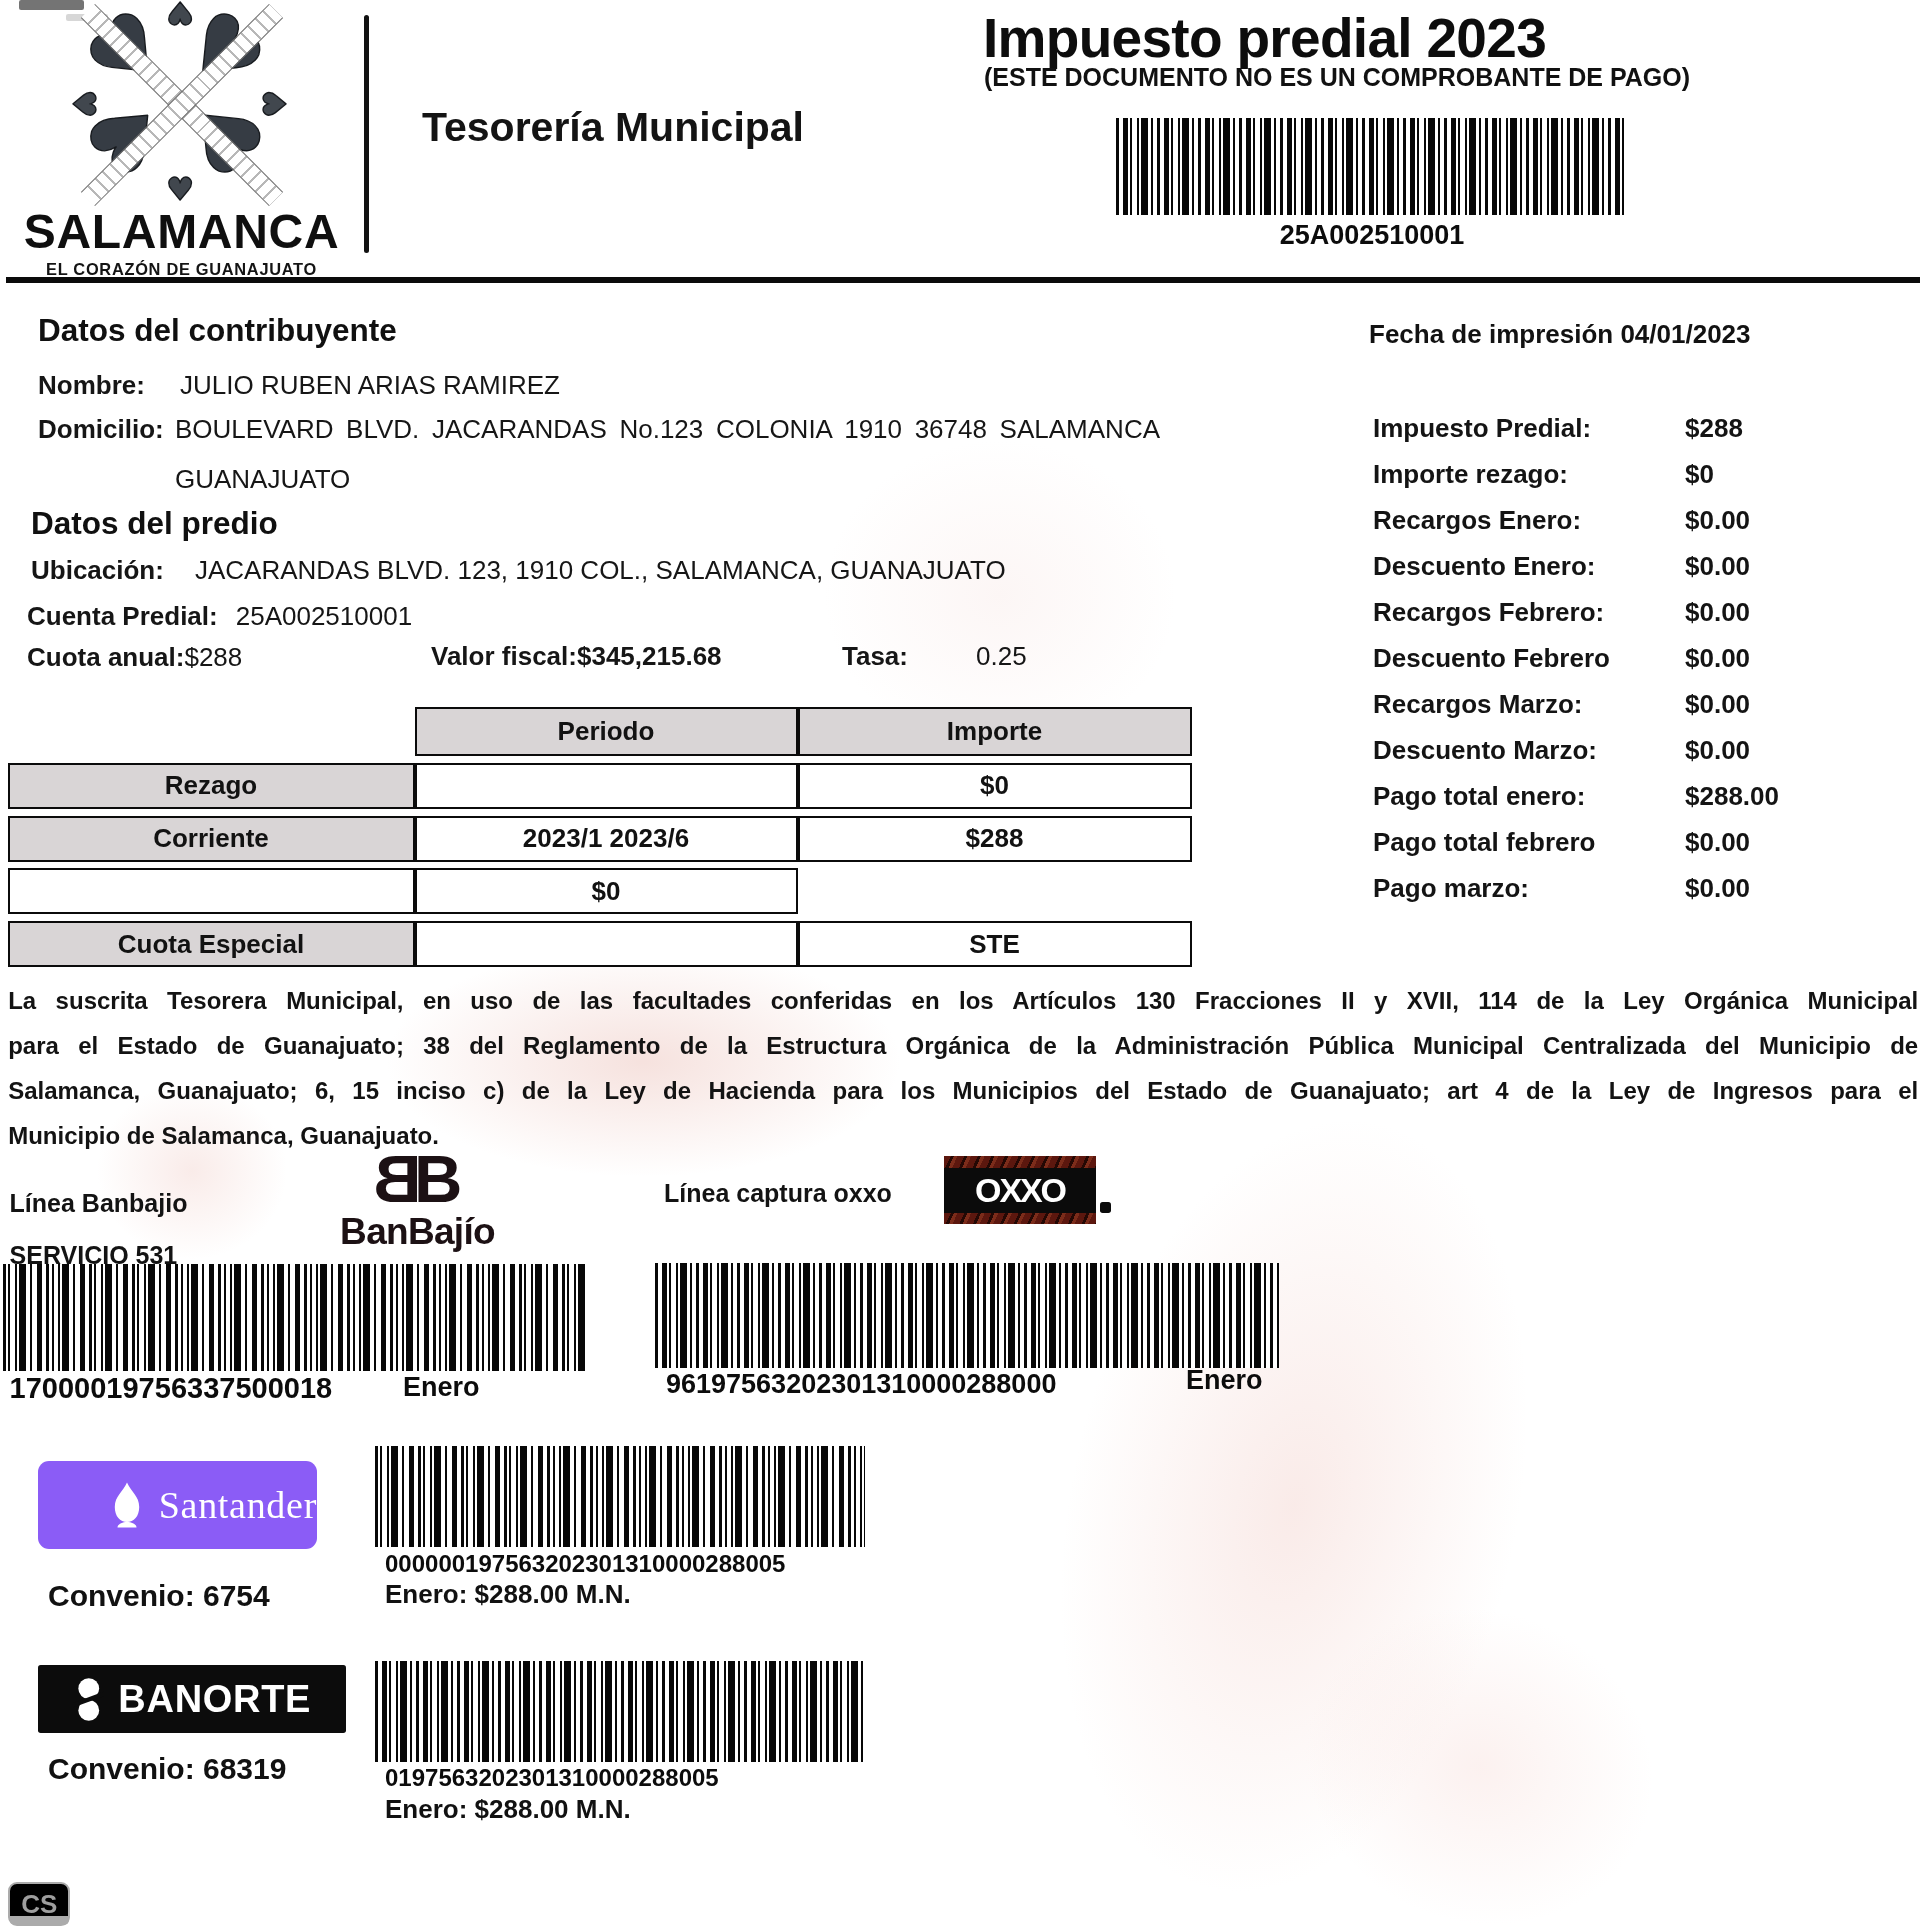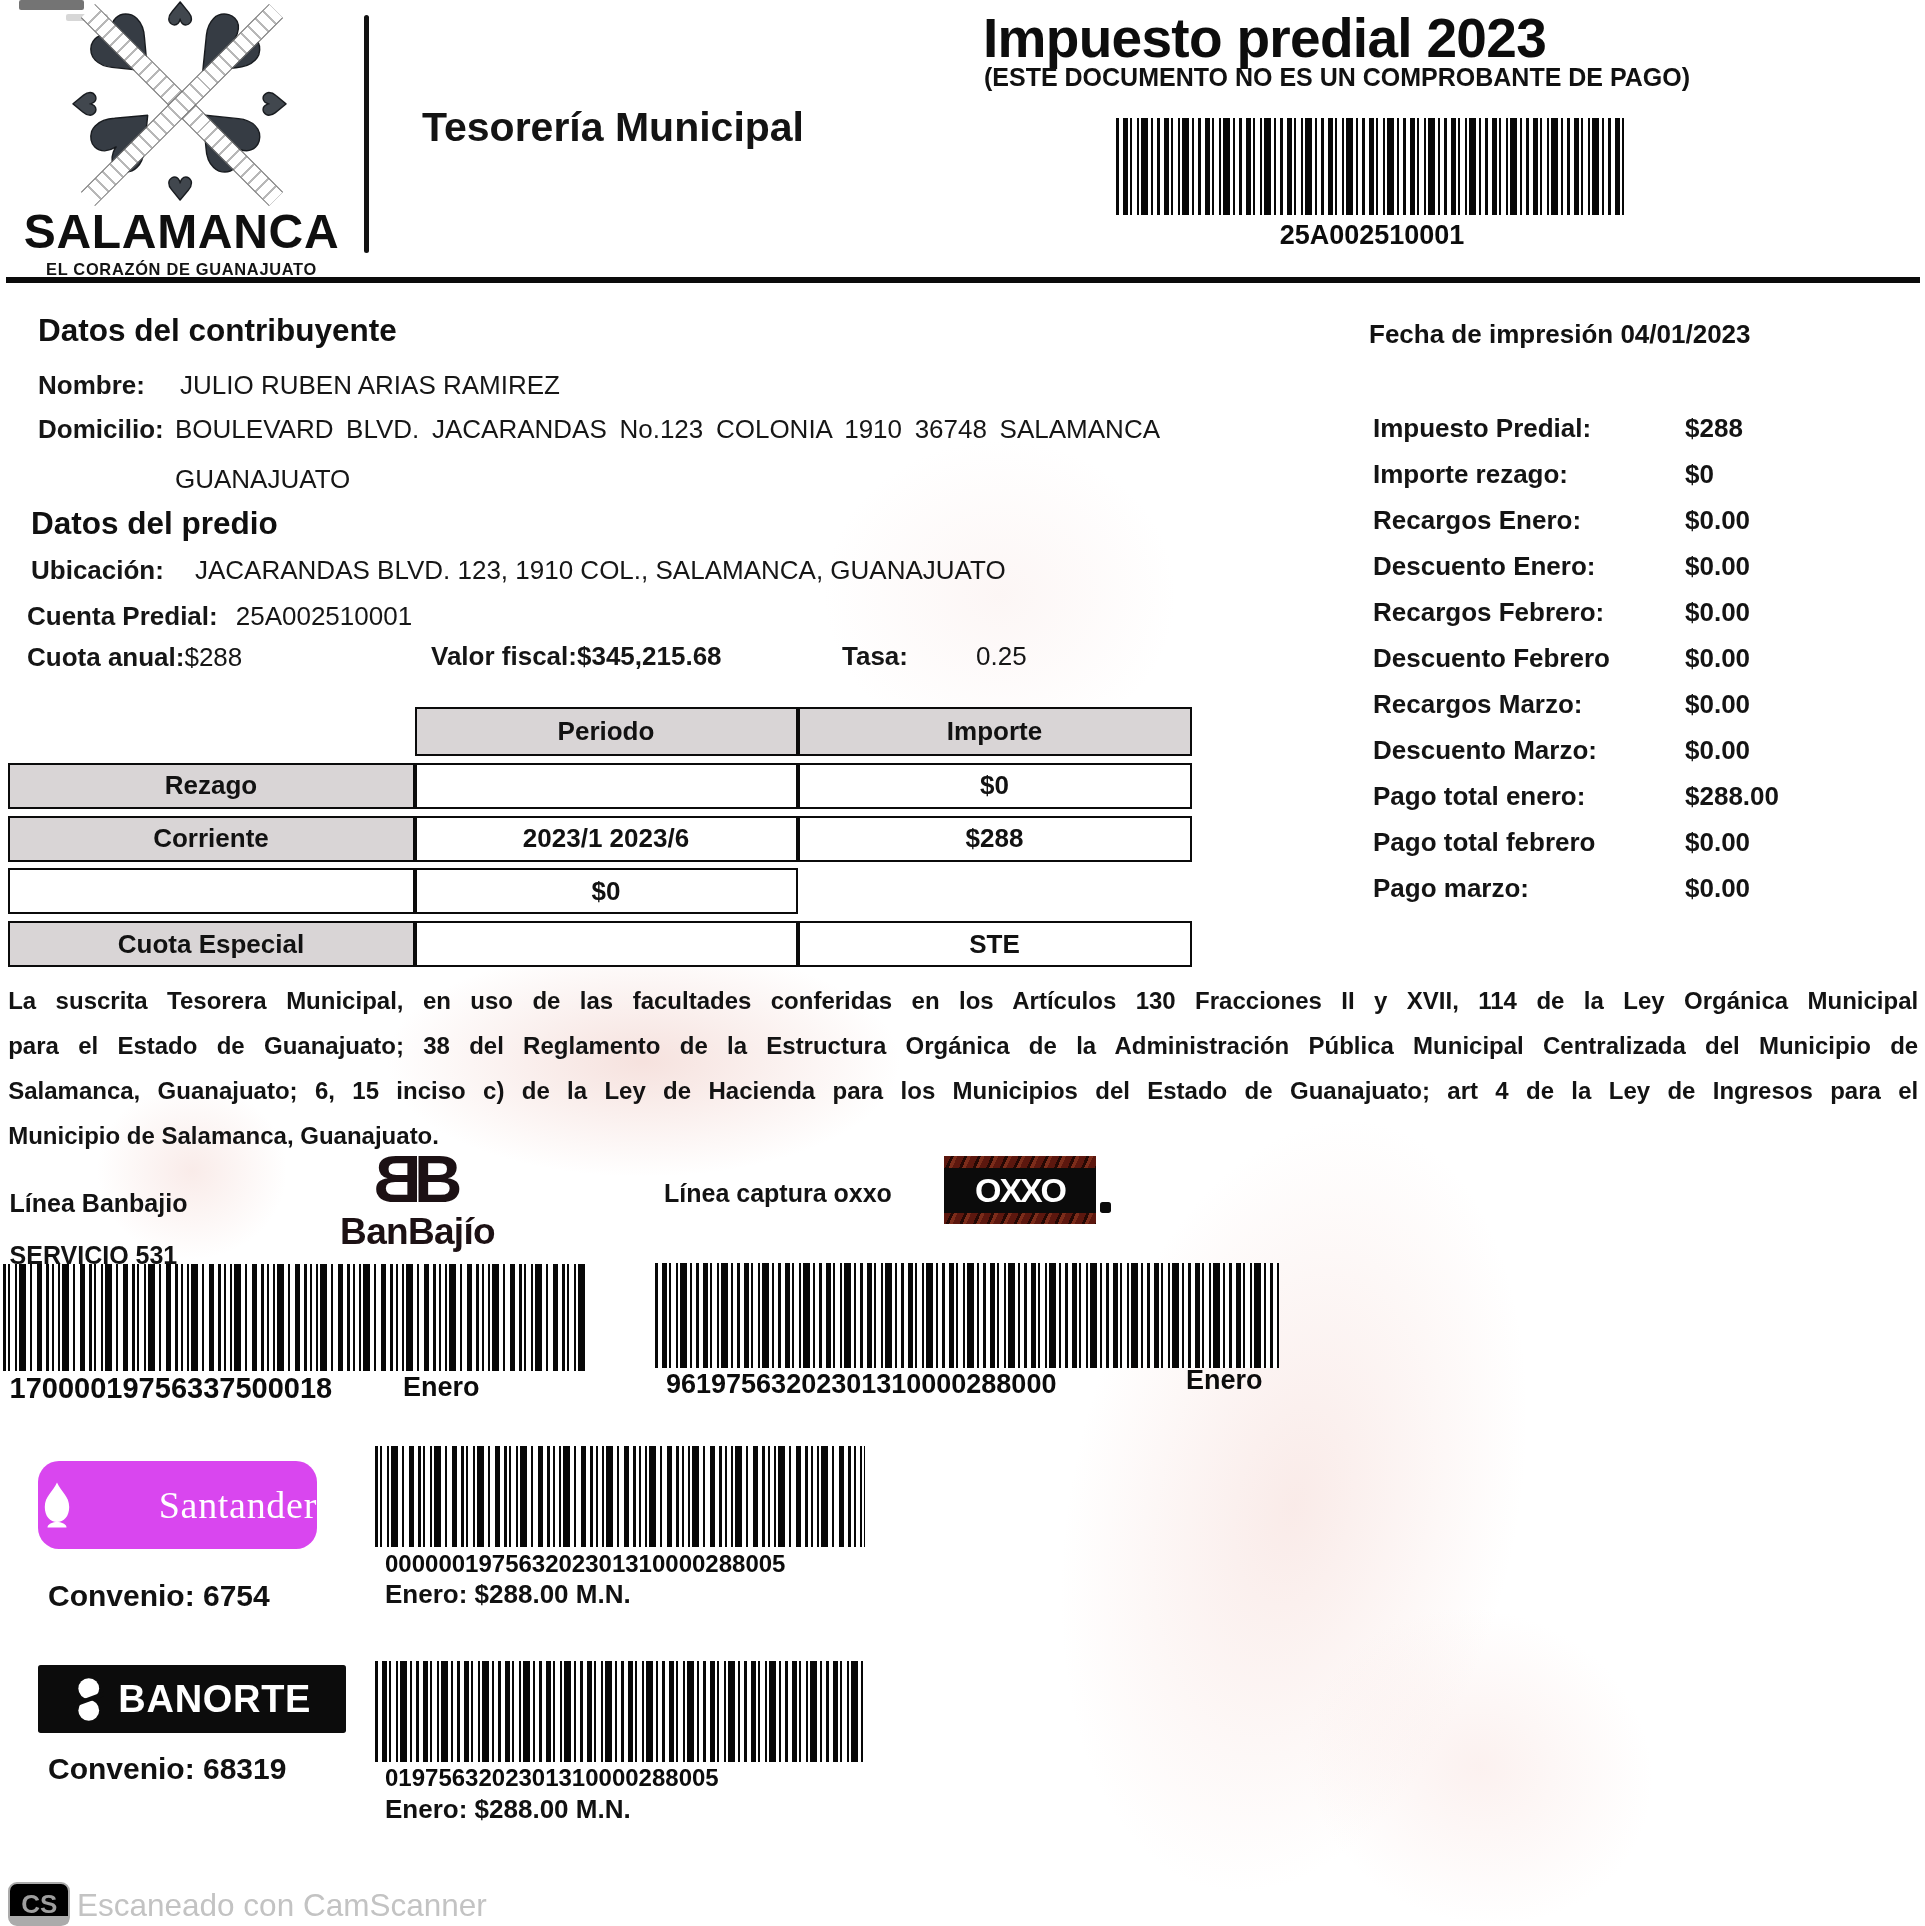--- a/index.html
+++ b/index.html
@@ -76,22 +76,22 @@
   .bb-mono{display:flex;justify-content:center;font-size:67px;font-weight:900;line-height:0.92;}
   .bb-flip{display:inline-block;transform:scaleX(-1);margin-right:-6.8px;}
   .bb-word{font-size:37px;font-weight:900;letter-spacing:-0.7px;margin-top:1.4px;}
 
   .oxxo{left:944px;top:1156px;width:152px;position:absolute;}
   .oxxo-strip{height:11.6px;background:repeating-linear-gradient(115deg,#5c170e 0 6.2px,#240804 6.2px 9px,#7c2c1a 9px 12.3px);}
   .oxxo-box{height:45px;background:#0b0b0b;display:flex;align-items:center;justify-content:center;}
   .oxxo-box span{color:#fff;font-weight:900;font-size:34px;letter-spacing:-2.1px;}
   .oxxo-dot{position:absolute;right:-15px;bottom:11px;width:11px;height:11px;background:#0b0b0b;border-radius:2.7px;}
 
-  .santander-logo{left:38px;top:1461px;width:279px;height:88px;background:#d946ef;border-radius:21px;
-     display:flex;align-items:center;justify-content:space-between;gap:12.3px;}
+  .santander-logo{left:38px;top:1461px;width:279px;height:88px;background:#8b5cf6;border-radius:11px;
+     display:flex;align-items:center;justify-content:flex-end;gap:12.3px;}
   .santander-word{font-family:"Liberation Serif",serif;font-size:38px;color:#fff;letter-spacing:0.7px;}
 
   .banorte-logo{left:38px;top:1665px;width:308px;height:68px;background:#0c0c0c;border-radius:2.7px;
      display:flex;align-items:center;justify-content:center;gap:14px;}
   .banorte-word{font-size:38px;font-weight:900;color:#fff;letter-spacing:0.7px;}
 
   .convenio{font-size:30px;font-weight:bold;color:#111;}
   .amount{font-size:26px;font-weight:bold;color:#111;}
 
   
@@ -309,16 +309,15 @@
   </div>
   <div class="abs bc2" style="left:375px;top:1661px;width:490px;height:101px;"></div>
   <div class="abs bcnum" style="left:385px;top:1764px;font-size:24px;">0197563202301310000288005</div>
   <div class="abs convenio" style="left:48px;top:1752px;">Convenio: 68319</div>
   <div class="abs amount" style="left:385px;top:1794px;">Enero: $288.00 M.N.</div>
 
   <div class="abs cs-badge">
     <span>CS</span>
     <div class="cs-bar"></div>
   </div>
-  <div class="abs cs-note">Escaneado con CamScanner</div>
 
 </div>
 
 
 </body></html>

